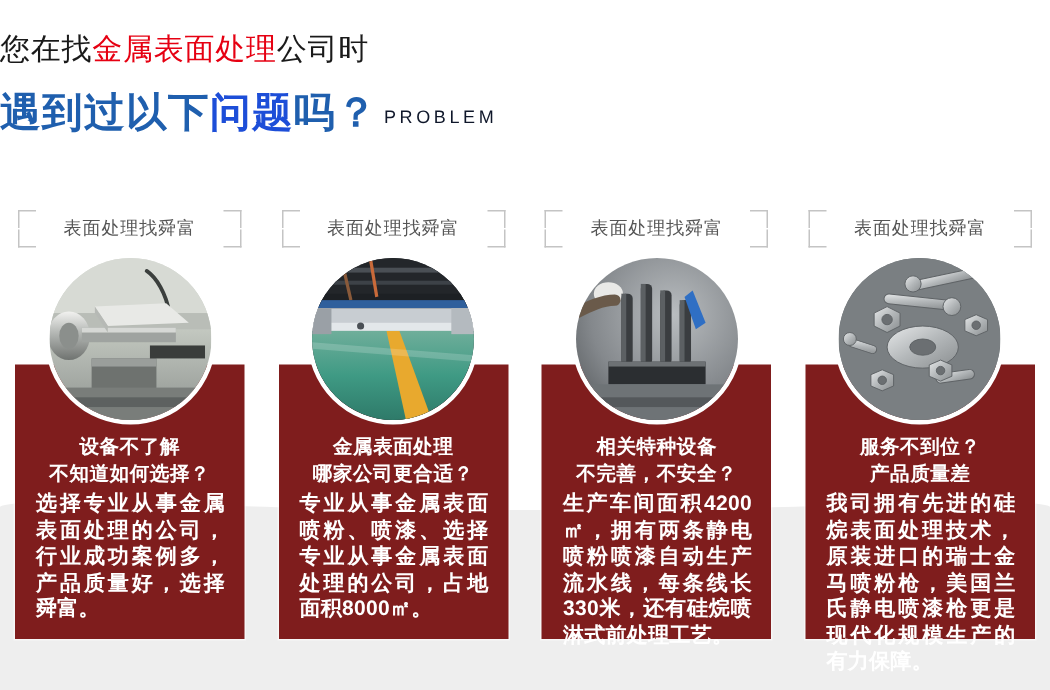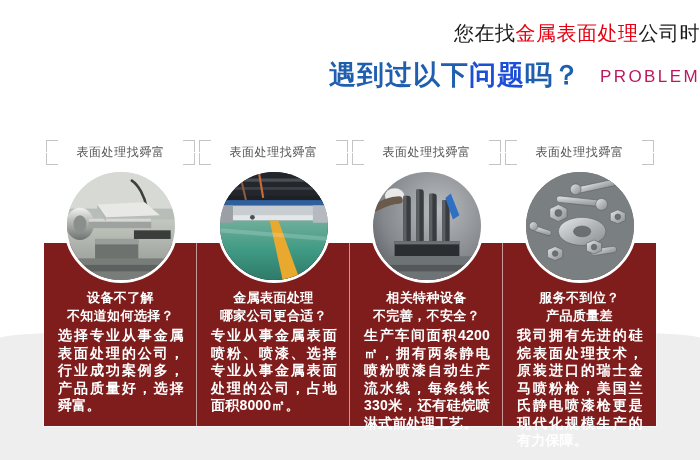--- a/index.html
+++ b/index.html
@@ -44,21 +44,21 @@
     background: #ffffff;
     border-radius: 0 0 50% 50% / 0 0 100% 100%;
   }
 
   
   #heading {
     position: absolute;
     top: 18px;
     left: 0;
     width: 700px;
-    text-align: right;
+    text-align: left;
     z-index: 5;
   }
   .head-line1 {
     font-size: 20px;
     line-height: 30px;
     color: #1a1a1a;
     letter-spacing: 0.5px;
     white-space: nowrap;
   }
   .head-line1 .hl-red { color: #e60012; }
@@ -66,37 +66,37 @@
     margin-top: 9px;
     font-size: 27px;
     line-height: 36px;
     color: #1f5fae;
     font-weight: 600;
     letter-spacing: 1px;
     white-space: nowrap;
   }
   .head-line2 .hl-red2 { color: #1d4ed8; }
   .head-en {
-    font-size: 17px;
-    color: #be185d;
+    font-size: 12px;
+    color: #0f172a;
     font-weight: 400;
     letter-spacing: 2.4px;
-    margin-left: 19px;
+    margin-left: 4px;
     vertical-align: 2px;
   }
 
   
   #cards {
     position: absolute;
     top: 139px;
     left: 10px;
     width: 680px;
     height: 290px;
     display: flex;
-    justify-content: center;
+    justify-content: space-between;
     z-index: 4;
   }
   .card {
     position: relative;
     width: 153px;
     height: 290px;
   }
 
   
   .bracket {

